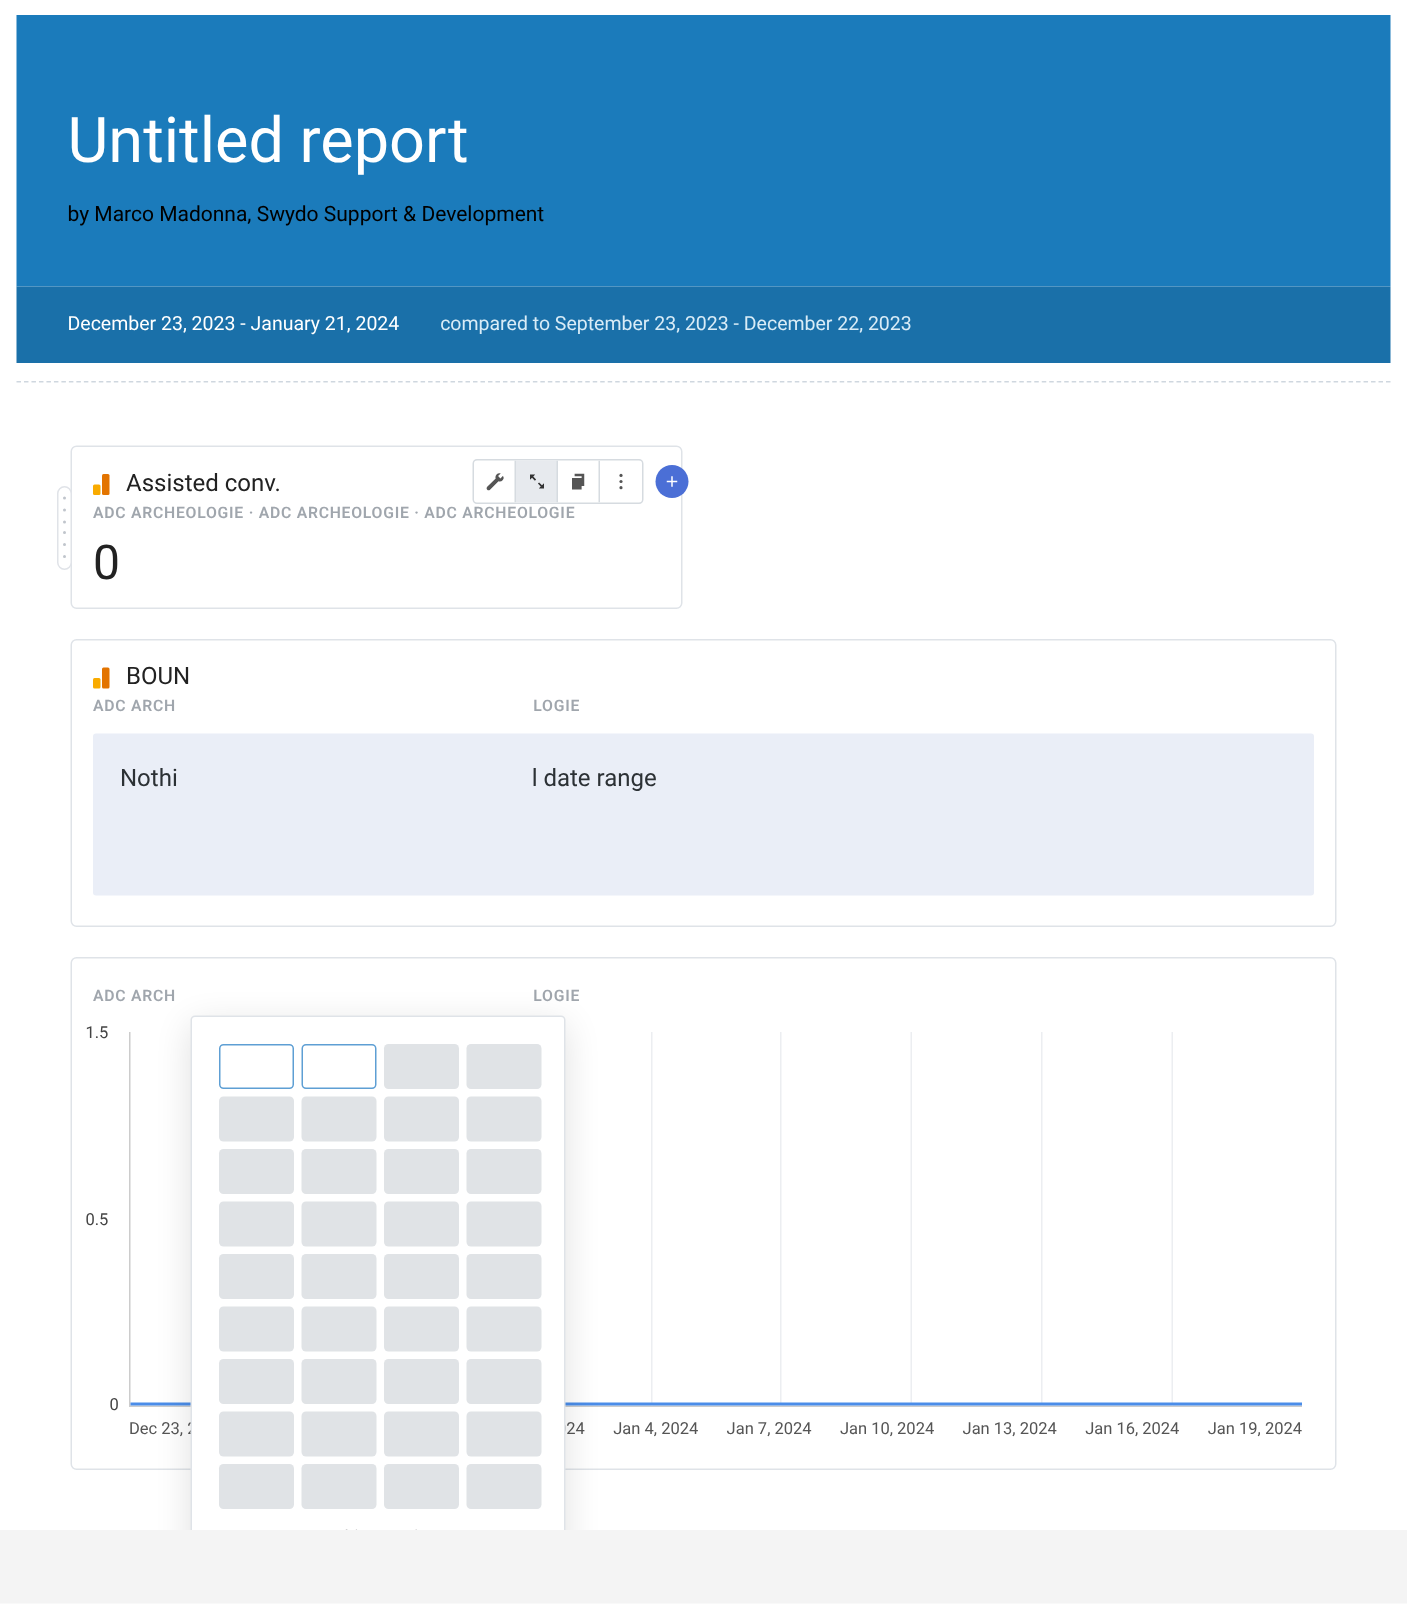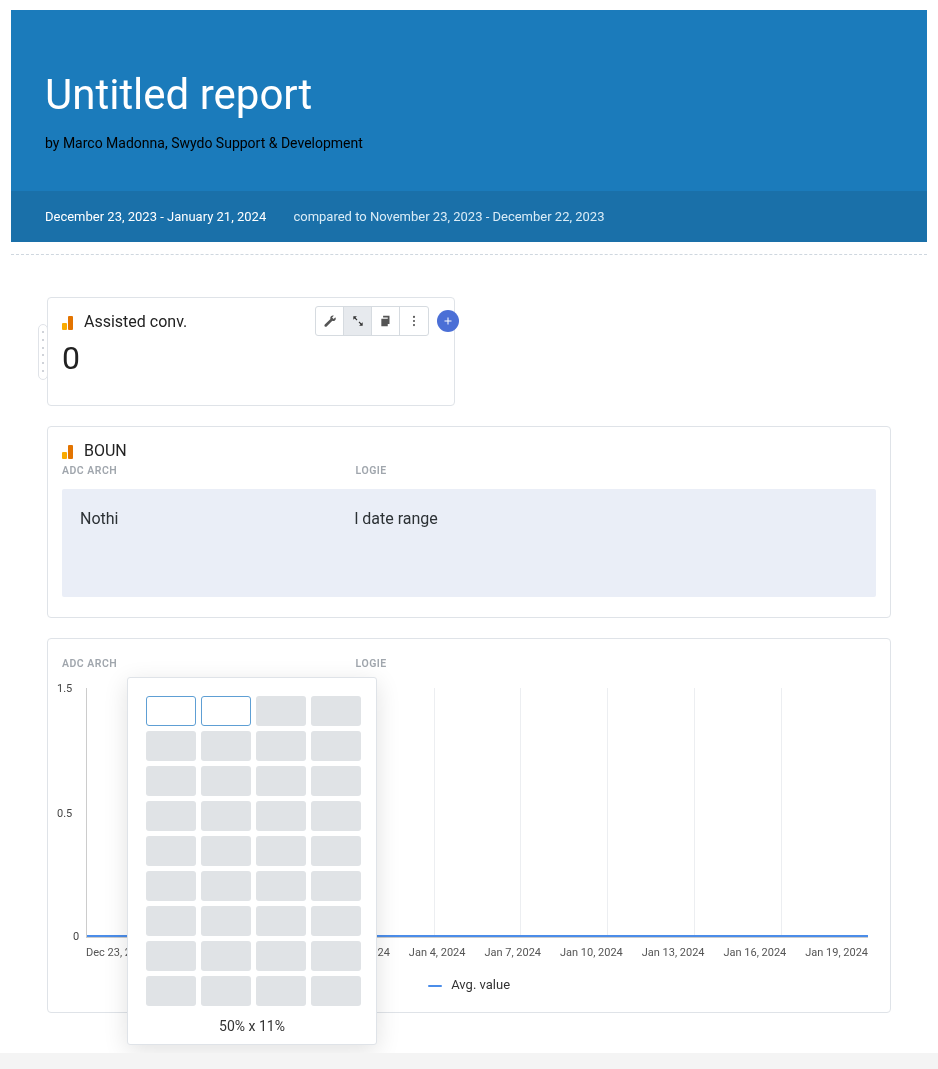--- a/index.html
+++ b/index.html
@@ -148,40 +148,41 @@
 
 <div class="page">
 
   <div class="header">
     <h1>Untitled report</h1>
     <div class="byline">by Marco Madonna, Swydo Support &amp; Development</div>
   </div>
 
   <div class="dates-bar">
     <span class="range">December 23, 2023 - January 21, 2024</span>
-    <span class="compare">compared to November 23, 2023 - December 22, 2023</span>
+    <span class="compare">compared to September 23, 2023 - December 22, 2023</span>
   </div>
 
   <div class="separator"></div>
 
   <div class="content">
 
     <div class="widget widget-kpi">
       <div class="drag-handle">
         <span></span>
           <span></span>
           <span></span>
           <span></span>
           <span></span>
           <span></span>
       </div>
       <div class="widget-title-row">
         <span class="ga-icon"></span>
         <span class="widget-title">Assisted conv.</span>
       </div>
+      <div class="widget-sub">ADC ARCHEOLOGIE · ADC ARCHEOLOGIE · ADC ARCHEOLOGIE</div>
       <div class="kpi-value">0</div>
 
       <div class="toolbar">
         <div class="toolbar-group">
           <div class="toolbar-btn">
             <svg viewBox="0 0 24 24">
                 <path fill="#555" d="M22 7.5c0 2.5-2 4.5-4.5 4.5-.5 0-1-.1-1.5-.3L6.3 21.3c-.9.9-2.3.9-3.2 0s-.9-2.3 0-3.2L12.8 8.5c-.2-.5-.3-1-.3-1.5C12.5 4.5 14.5 2.5 17 2.5c.5 0 1 .1 1.5.3l-3 3 2.7 2.7 3-3c.2.5.3 1 .3 1.5z"></path>
               </svg>
           </div>
           <div class="toolbar-btn active">
@@ -253,24 +254,20 @@
         <span class="tick">Dec 26, 2023</span>
         <span class="tick">Dec 29, 2023</span>
         <span class="tick">Jan 1, 2024</span>
         <span class="tick">Jan 4, 2024</span>
         <span class="tick">Jan 7, 2024</span>
         <span class="tick">Jan 10, 2024</span>
         <span class="tick">Jan 13, 2024</span>
         <span class="tick">Jan 16, 2024</span>
         <span class="tick">Jan 19, 2024</span>
       </div>
-      <div class="legend">
-        <span class="legend-swatch"></span>
-        <span>Avg. value</span>
-      </div>
     </div>
 
     <div class="popover resize-popover">
       <div class="grid-picker">
         <div class="grid-cell sel"></div>
         <div class="grid-cell sel"></div>
         <div class="grid-cell"></div>
         <div class="grid-cell"></div>
         <div class="grid-cell"></div>
         <div class="grid-cell"></div>

